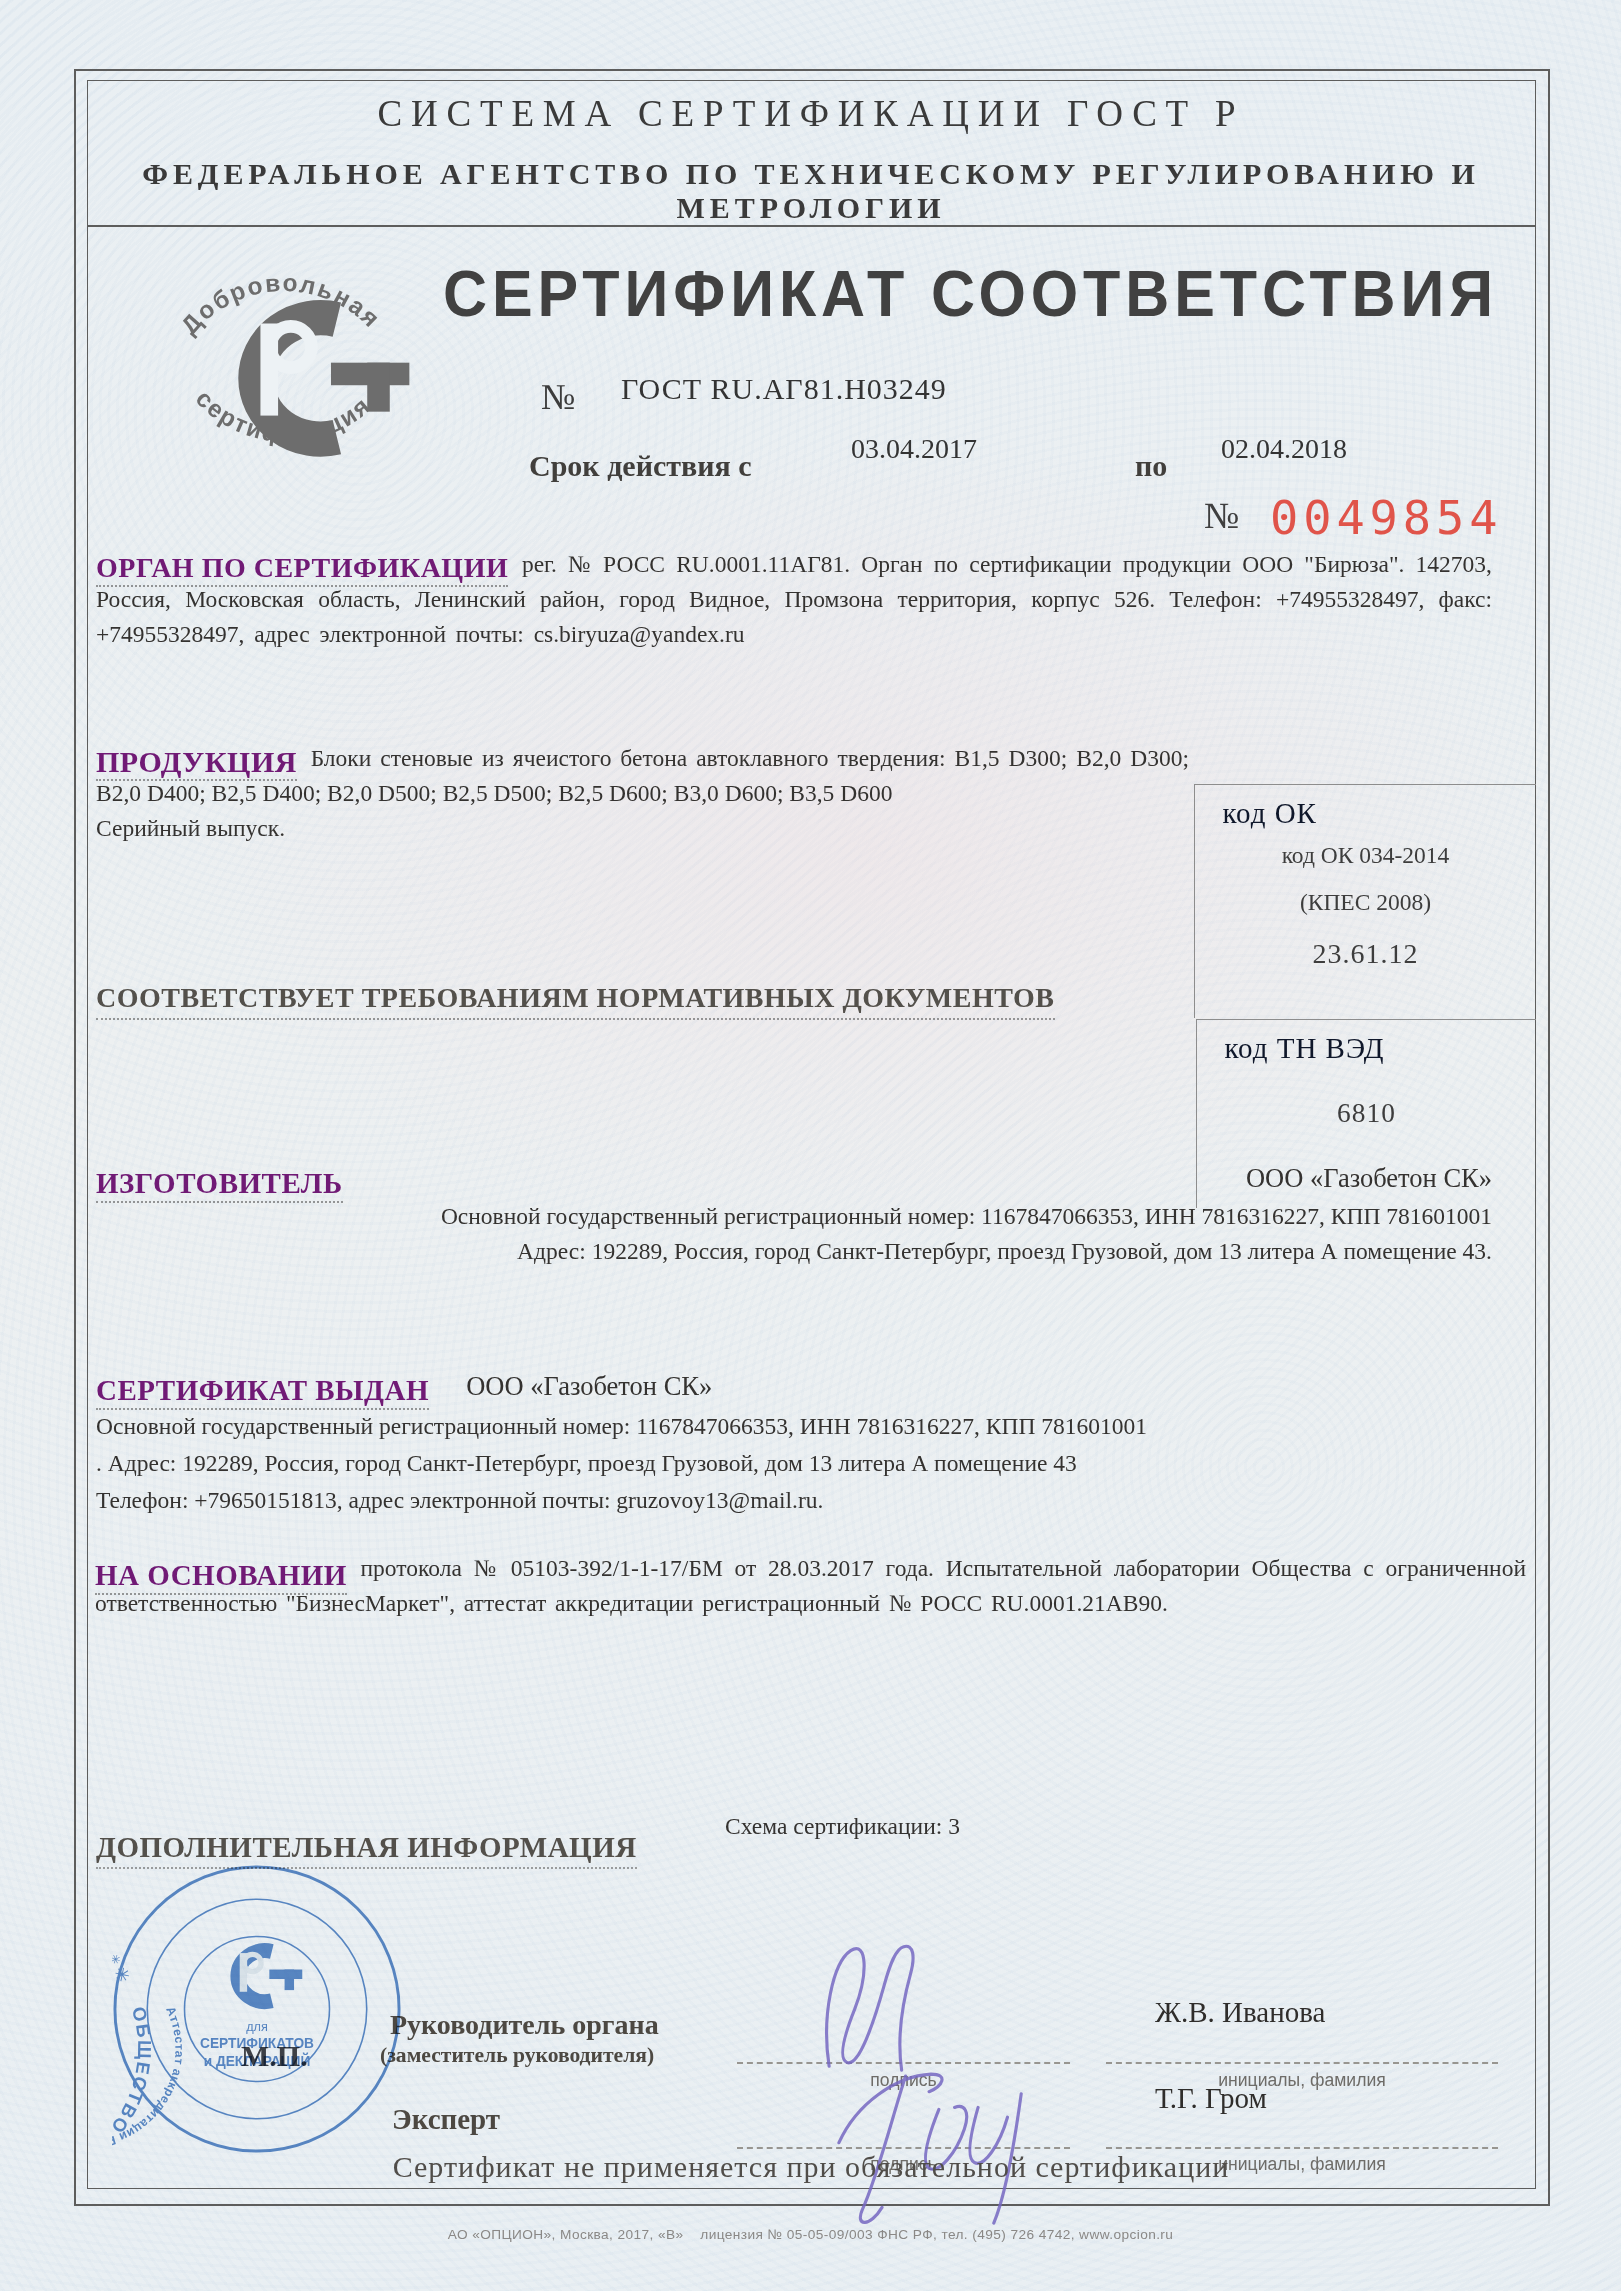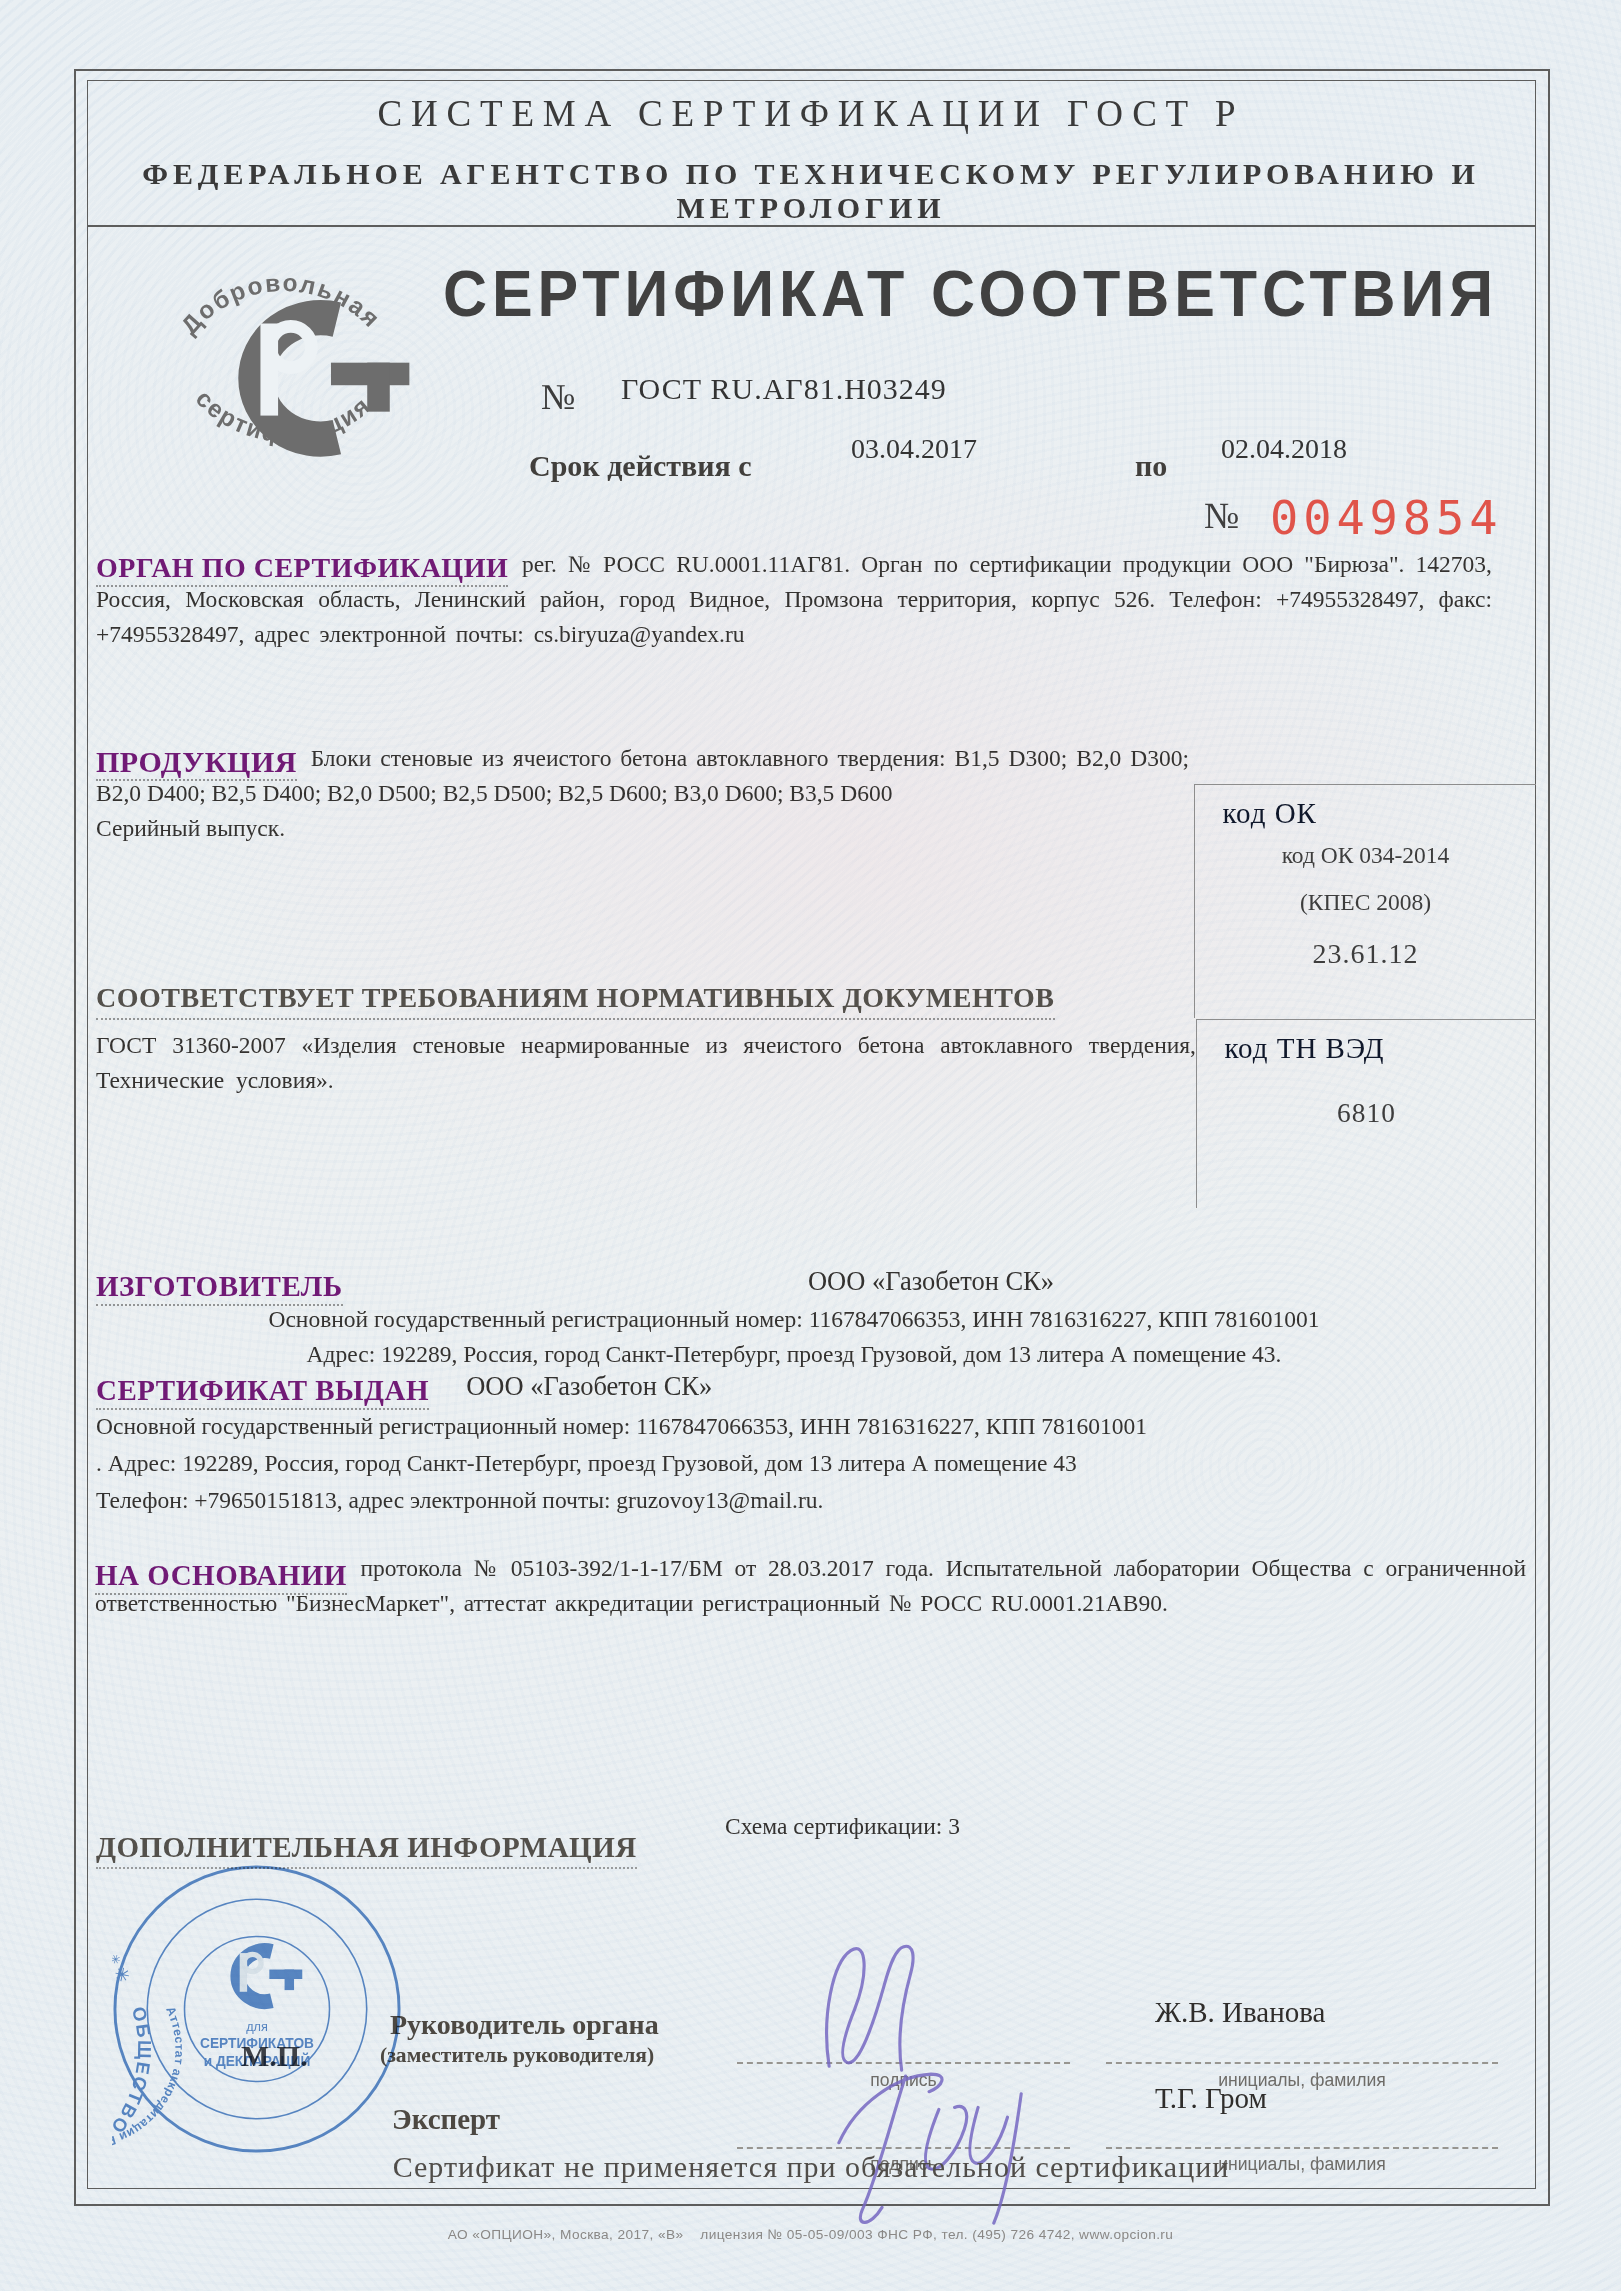--- a/index.html
+++ b/index.html
@@ -116,29 +116,28 @@
 
 <div class="abs codebox" style="left:1194px;top:784px;width:341px;height:233px;">
   <span class="cb-label">код ОК</span>
   <span class="cb-line" style="top:57px;">код ОК 034-2014</span>
   <span class="cb-line" style="top:104px;">(КПЕС 2008)</span>
   <span class="cb-line" style="top:153px;font-size:28px;letter-spacing:1px;">23.61.12</span>
 </div>
 
 <div class="abs section" style="left:96px;top:980px;width:1100px;">
   <span class="sec-head-block">СООТВЕТСТВУЕТ ТРЕБОВАНИЯМ НОРМАТИВНЫХ ДОКУМЕНТОВ</span>
-  <div style="word-spacing:5.9px;">ГОСТ 31360-2007 «Изделия стеновые неармированные из ячеистого бетона автоклавного твердения, Технические условия».</div>
 </div>
 
 <div class="abs codebox" style="left:1196px;top:1019px;width:339px;height:188px;">
   <span class="cb-label">код ТН ВЭД</span>
   <span class="cb-line" style="top:78px;font-size:27.4px;letter-spacing:1px;">6810</span>
 </div>
 
-<div class="abs section" style="left:96px;top:1266px;width:1396px;text-align:center;">
+<div class="abs section" style="left:96px;top:1163px;width:1396px;text-align:right;">
   <span class="sec-head" style="font-size:29px;">ИЗГОТОВИТЕЛЬ</span>
   <span class="sec-name" style="margin-left:13.7px;">ООО «Газобетон СК»</span><br>
   <span>Основной государственный регистрационный номер: 1167847066353, ИНН 7816316227, КПП 781601001</span><br>
   <span>Адрес: 192289, Россия, город Санкт-Петербург, проезд Грузовой, дом 13 литера А помещение 43.</span>
 </div>
 
 <div class="abs section" style="left:96px;top:1370px;width:1396px;text-align:left;line-height:37px;">
   <span class="sec-head" style="font-size:29px;">СЕРТИФИКАТ ВЫДАН</span>
   <span class="sec-name" style="margin-left:23.5px;">ООО «Газобетон СК»</span><br>
   <span>Основной государственный регистрационный номер: 1167847066353, ИНН 7816316227, КПП 781601001</span><br>

